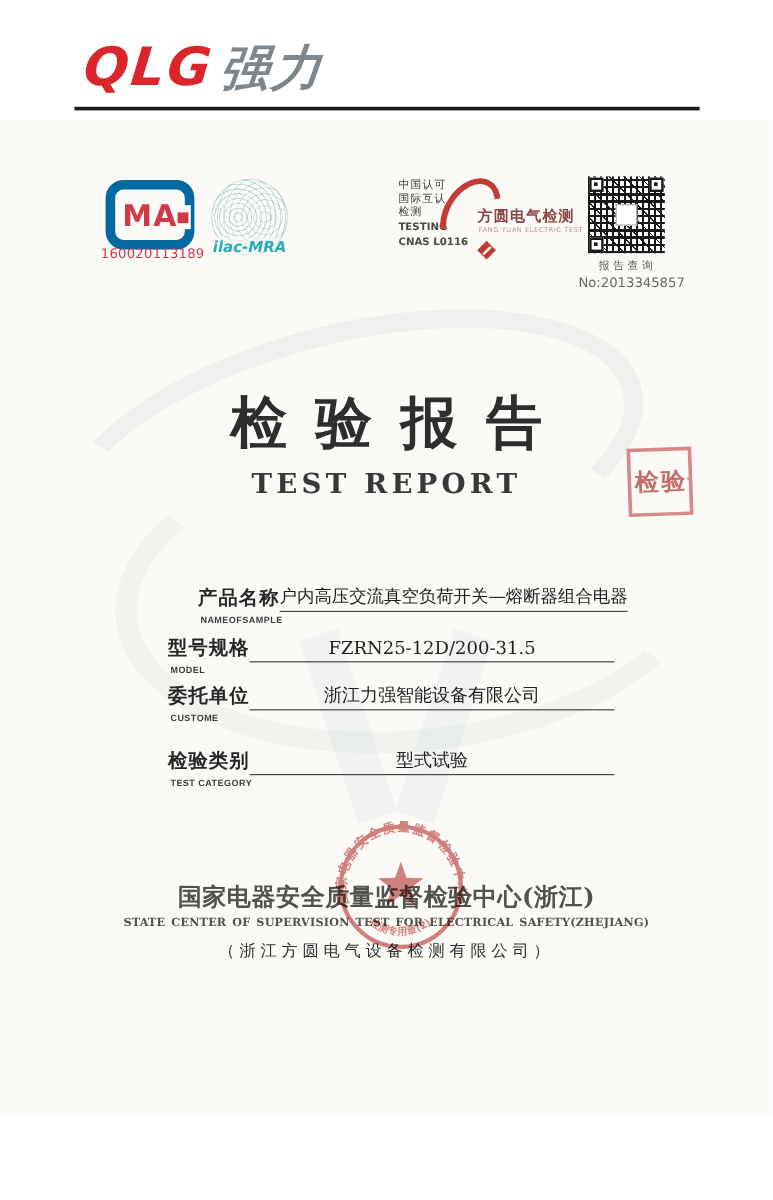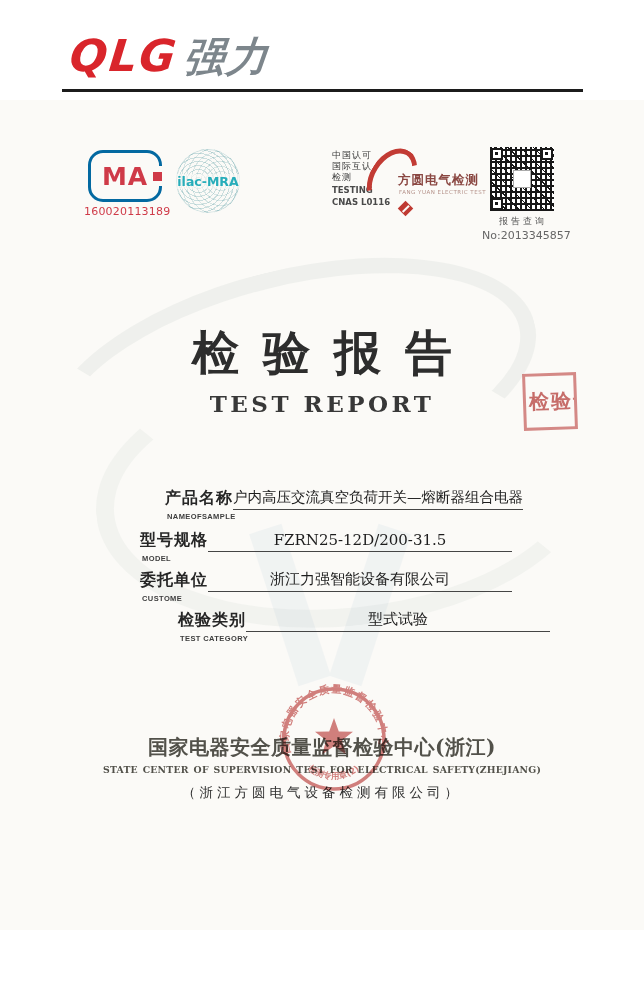--- a/index.html
+++ b/index.html
@@ -22,36 +22,36 @@
   .wm1 { left:40px; top:170px; width:470px; height:195px; border:16px solid rgba(168,184,174,0.14);
          border-bottom-color:transparent; border-left-color:transparent; transform:rotate(-14deg); }
   .wm2 { left:95px; top:255px; width:465px; height:235px; border:18px solid rgba(168,184,174,0.10);
          border-top-color:transparent; border-right-color:transparent; transform:rotate(-6deg); }
   .wm3 { left:255px; top:425px; width:150px; height:165px; border-radius:0; opacity:0.09; }
   .wm3:before, .wm3:after { content:""; position:absolute; top:0; width:34px; height:160px; background:#8fb0c9; }
   .wm3:before { left:18px; transform:rotate(-18deg); }
   .wm3:after  { right:18px; transform:rotate(18deg); }
 
   
-  .cma { position:absolute; left:88px; top:50px; width:74px; height:52px;
-         border:3px solid #0369a1; border-radius:15px; box-sizing:border-box;
+  .cma { position:absolute; left:88px; top:50px; width:74px; height:58px;
+         border:8px solid #0369a1; border-radius:15px; box-sizing:border-box;
          display:flex; align-items:center; justify-content:center; }
   .cma-letters { font-size:25px; font-weight:bold; color:#cf3a48; letter-spacing:1px;
                  font-family:"DejaVu Sans", sans-serif; }
   .cma-gap { position:absolute; right:-5px; top:13px; width:7px; height:20px; background:#fbfaf7; }
   .cma-tab { position:absolute; right:-3px; top:19px; width:9px; height:9px; background:#cf3a48; }
   .cma-number { position:absolute; left:84px; top:105px; width:92px; font-size:11px; font-weight:normal;
                 color:#cf3a48; letter-spacing:0.2px; }
 
   .ilac { position:absolute; left:176px; top:49px; width:64px; height:64px; border-radius:50%;
           background:
             repeating-radial-gradient(circle at 35% 50%, transparent 0 3px, rgba(110,168,174,0.35) 3px 4px),
             repeating-radial-gradient(circle at 70% 50%, transparent 0 4px, rgba(110,168,174,0.25) 4px 5px);
           box-shadow: inset 0 0 0 1px rgba(110,168,174,0.35);
-          display:flex; align-items:center; justify-content:center; }
+          display:flex; align-items:flex-end; justify-content:center;font-style:italic; }
   .ilac-label { font-size:12.5px; font-weight:bold; color:#27adba; background:rgba(251,250,247,0.6);
                 padding:0 1px; }
 
   .cnas { position:absolute; left:246px; top:54px; width:84px; height:58px; }
   .cnas-arc-top { position:absolute; left:8px; top:-2px; width:60px; height:22px; box-sizing:border-box;
                   border:6px solid #433e93; border-bottom:none; border-left-color:transparent;
                   border-radius:30px 30px 0 0; }
   .cnas-arc-bot { position:absolute; left:16px; bottom:2px; width:60px; height:22px; box-sizing:border-box;
                   border:6px solid #433e93; border-top:none; border-right-color:transparent;
                   border-radius:0 0 30px 30px; }
@@ -105,21 +105,21 @@
               overflow:hidden; opacity:0.9; }
   .stamp-sq span { display:block; white-space:nowrap; font-family:"DejaVu Serif", serif;
                    font-size:20px; font-weight:bold; line-height:51px; color:rgba(182,66,62,0.85);
                    letter-spacing:2px; padding-left:3px; }
 
   
   .field-row { position:absolute; left:140px; width:372px; }
   .field-row.r0 { left:165px; width:347px; top:388px; }
   .field-row.r1 { top:430px; }
   .field-row.r2 { top:470px; }
-  .field-row.r3 { top:510px;margin-left:38px; }
+  .field-row.r3 { top:524px; }
   .fr-top { display:flex; align-items:center; }
   .fr-label { white-space:nowrap; font-family:"DejaVu Serif", serif; font-size:16px; font-weight:600;
               color:#262626; letter-spacing:1px; padding-bottom:1px; }
   .fr-value { flex:1; border-bottom:1.5px solid #454545; text-align:center;
               font-family:"DejaVu Serif", serif; font-size:15px; color:#1d1d1d; padding-bottom:2px;
               white-space:nowrap; }
   .field-row.r0 .fr-value { font-size:14.5px; letter-spacing:0; }
   .fr-sub { margin-top:2px; font-size:7.5px; font-weight:bold; color:#3d3d3d; letter-spacing:0.4px;
             font-family:"Liberation Sans", sans-serif; padding-left:2px; }
 

